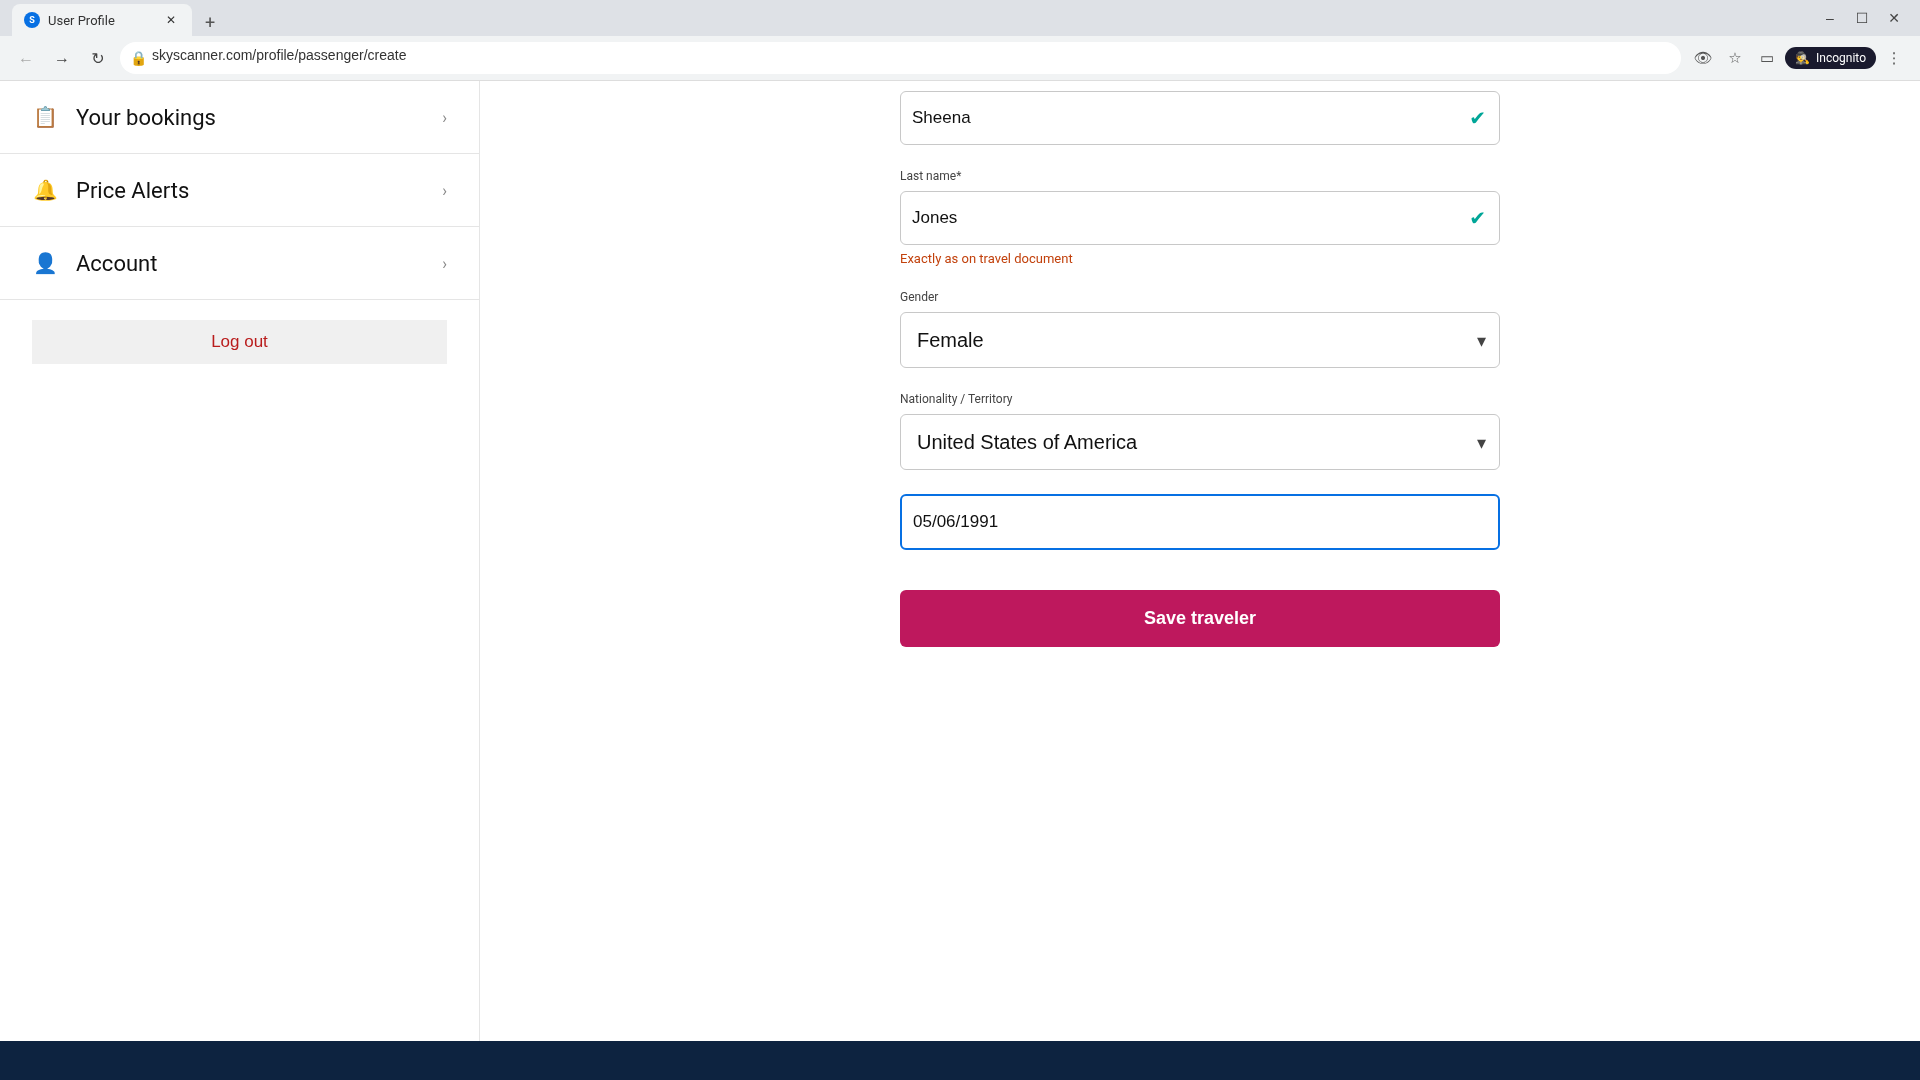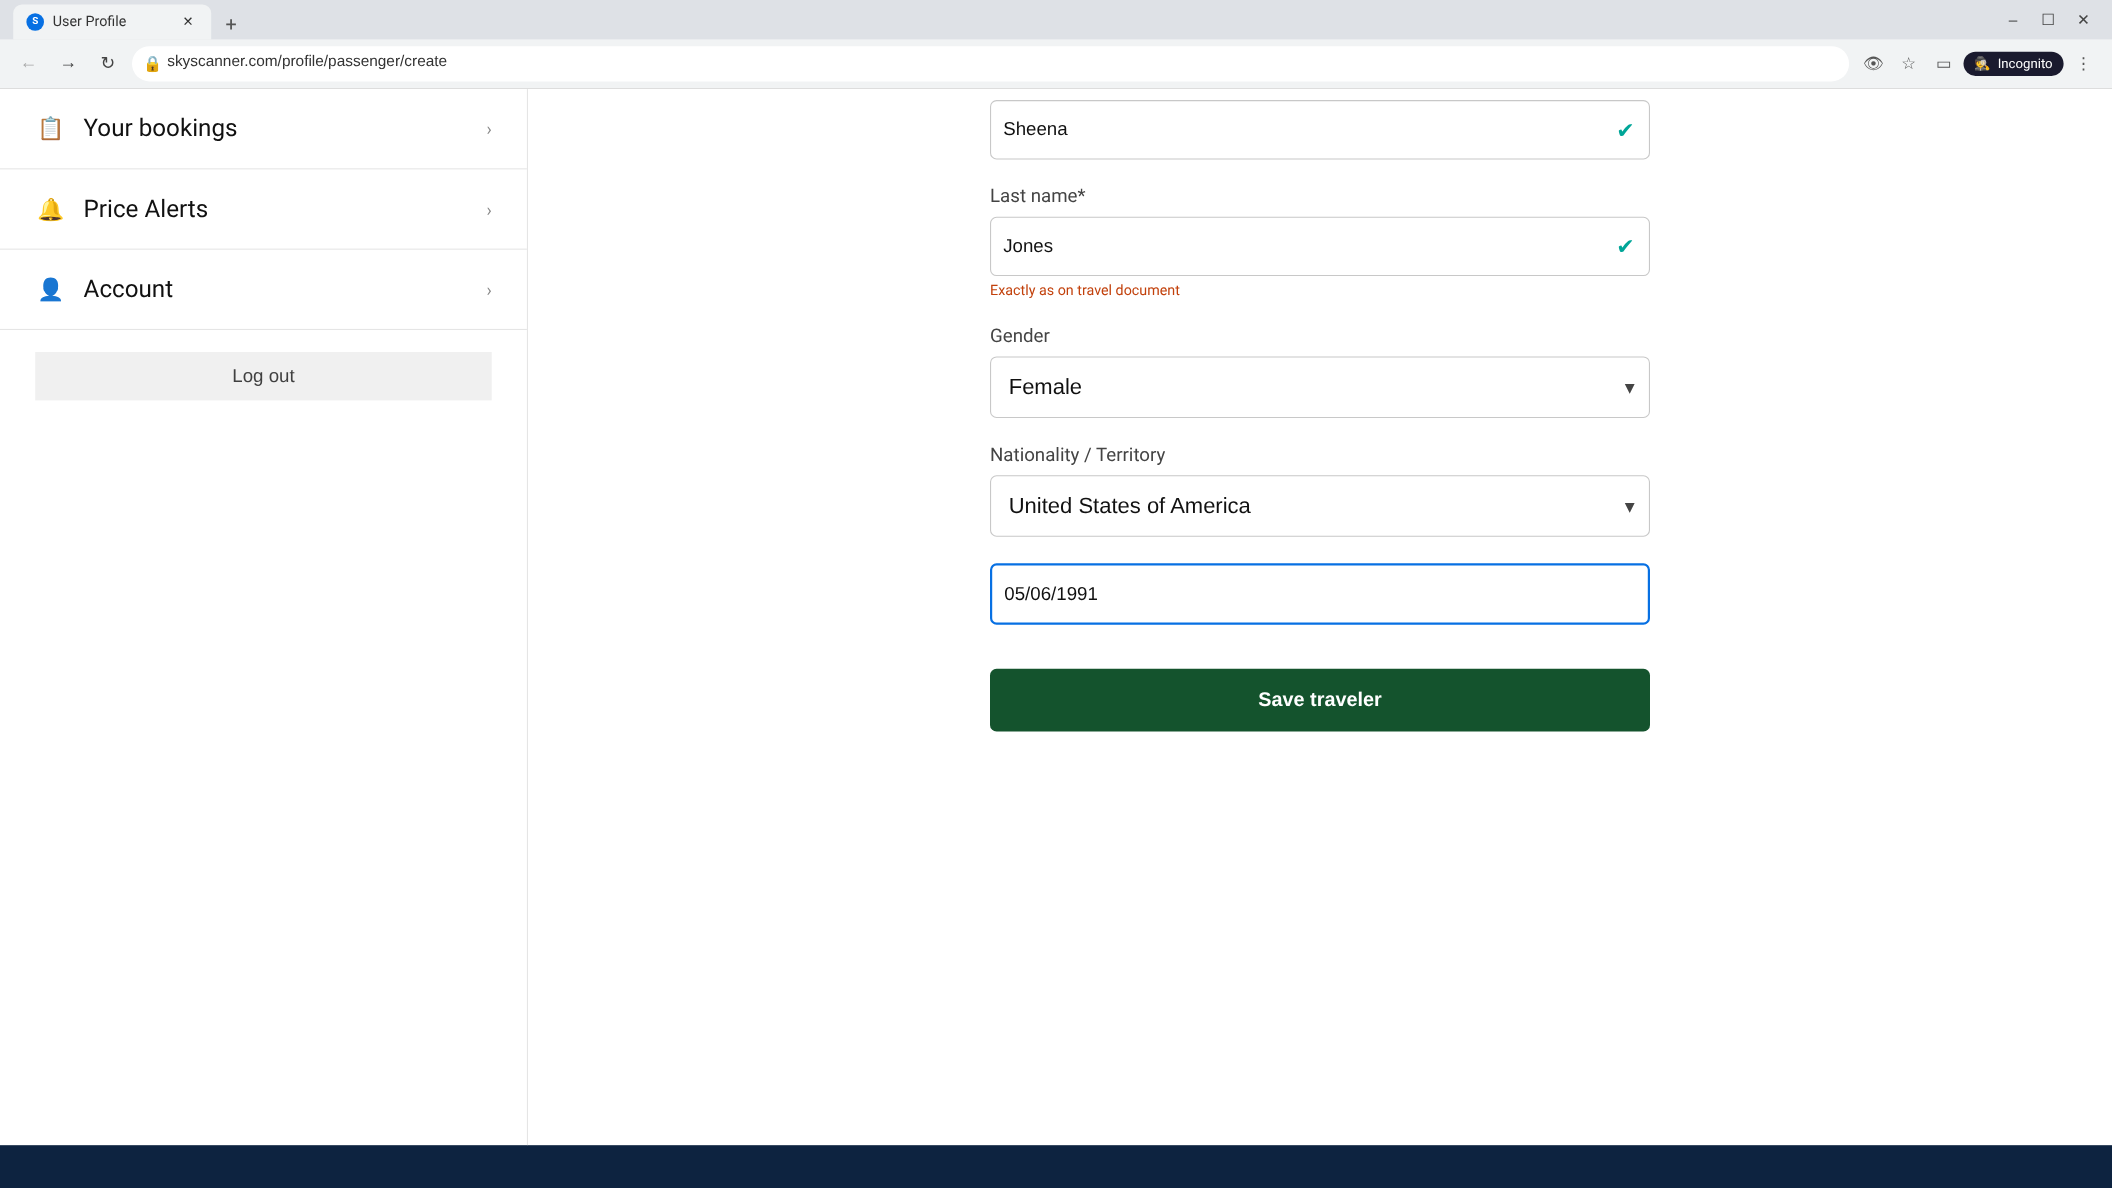--- a/index.html
+++ b/index.html
@@ -172,42 +172,42 @@
     .sidebar-logout {
       padding: 20px 32px;
     }
     .logout-btn {
       width: 100%;
       padding: 12px;
       background: #f0f0f0;
       border: none;
       border-radius: 0;
       font-size: 17px;
-      color: #404040;
+      color: #b91c1c;
       cursor: pointer;
       font-weight: 500;
     }
 
     
     .main-content {
       flex: 1;
       padding: 0 80px 40px 80px;
       background: white;
     }
     .form-section {
       max-width: 600px;
       margin: 0 auto;
     }
 
     
     .field-group {
       margin-bottom: 24px;
     }
     .field-label {
-      font-size: 17px;
+      font-size: 12px;
       color: #444;
       margin-bottom: 8px;
       display: block;
     }
     .field-input-wrap {
       position: relative;
     }
     .field-input {
       width: 100%;
       padding: 16px 50px 16px 11px;
@@ -256,21 +256,21 @@
       transform: translateY(-50%);
       color: #444;
       font-size: 18px;
       pointer-events: none;
     }
 
     
     .save-btn {
       width: 100%;
       padding: 18px;
-      background: #14532d;
+      background: #be185d;
       color: white;
       border: none;
       border-radius: 6px;
       font-size: 18px;
       font-weight: 600;
       cursor: pointer;
       margin-top: 16px;
     }
 
     

